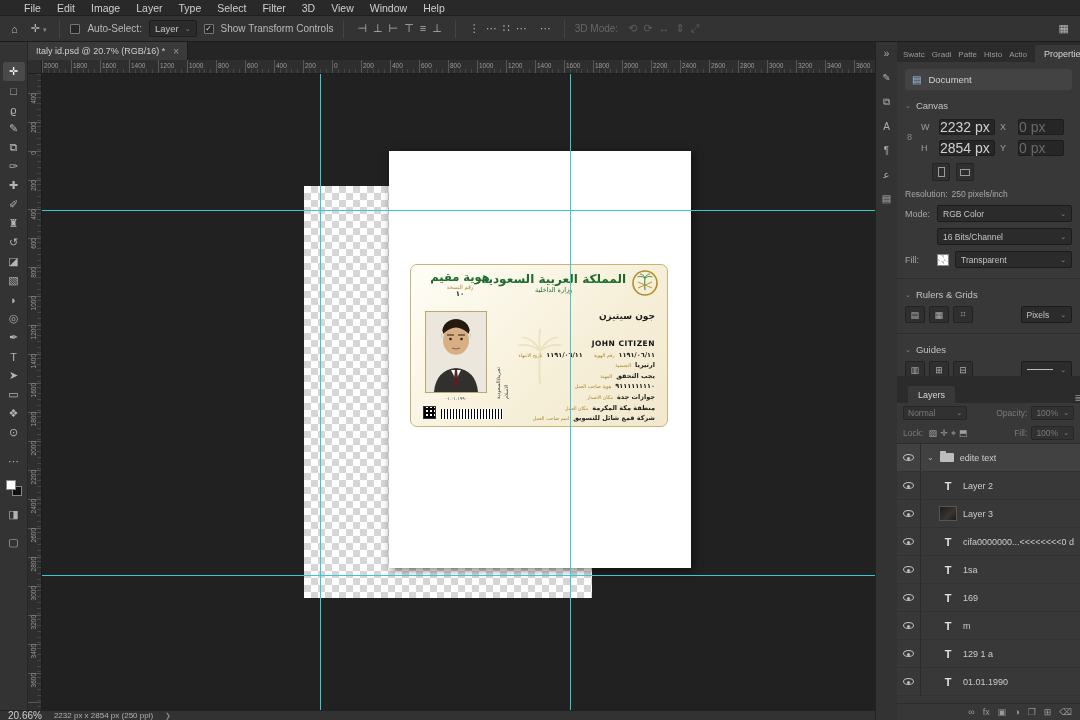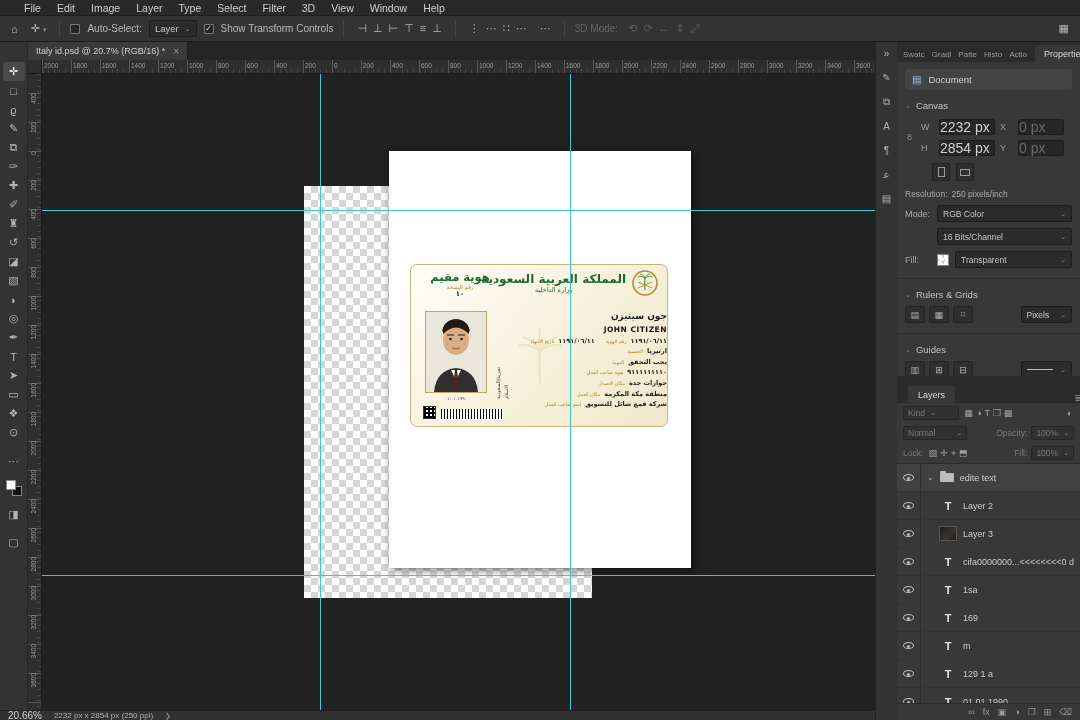--- a/index.html
+++ b/index.html
@@ -64,23 +64,23 @@
   .h-right{position:absolute;right:8px;top:4px;display:flex;flex-direction:row-reverse;align-items:center;gap:5px}
   .kingdom{color:#1e6b2f;font-size:12px;font-weight:bold;text-align:right}
   .ministry{color:#1e6b2f;font-size:6.5px;text-align:center}
   .photo{position:absolute;left:14px;top:46px;width:62px;height:82px;border:1px solid #b9a86f;background:#ece7dc}
   .photo-lines{position:absolute;left:10px;top:131px;width:70px;font-size:4.5px;color:#444;text-align:center;line-height:1.3}
   .qr{position:absolute;left:12px;top:141px;width:13px;height:13px;background-color:#fff;
     background-image:repeating-linear-gradient(0deg,#000 0 2px,transparent 2px 4px),repeating-linear-gradient(90deg,#000 0 2px,transparent 2px 4px);background-blend-mode:multiply;border:1px solid #333}
   .barcode{position:absolute;left:30px;top:144px;width:62px;height:10px;background:repeating-linear-gradient(90deg,#000 0 1px,#fff 1px 3px,#000 3px 4px,#fff 4px 6px)}
   .side-texts{position:absolute;left:84px;top:50px;height:84px;display:flex;gap:2px}
   .side-texts span{writing-mode:vertical-rl;transform:rotate(180deg);font-size:5px;color:#3a3a3a}
-  #card-fields{position:absolute;left:100px;right:0;top:46px}
+  #card-fields{position:absolute;left:100px;right:12px;top:46px}
   .cname-ar{font-size:9px;font-weight:bold;color:#1a1a1a;text-align:right;direction:rtl}
-  .cname-en{font-size:7.5px;font-weight:bold;color:#111;text-align:right;letter-spacing:.5px;margin-top:4px}
+  .cname-en{font-size:7.5px;font-weight:bold;color:#111;text-align:right;letter-spacing:.5px;margin-top:18px}
   .crow{direction:rtl;display:flex;align-items:baseline;gap:4px;margin-top:2.6px}
   .cval{font-size:6.5px;font-weight:bold;color:#222;white-space:nowrap}
   .clab{font-size:4.8px;color:#a98a2e;white-space:nowrap;margin-left:7px}
   .watermark{position:absolute;left:96px;top:58px;opacity:.8}
 
   
   #right-strip{left:875px;top:42px;width:22px;height:678px;background:#333333;border-left:1px solid #222;display:flex;flex-direction:column;align-items:center;gap:13px;padding-top:6px}
   .strip-icon{color:#b0b0b0;font-size:10px}
 
   
@@ -509,29 +509,20 @@
 
   </div>
 
   <div id="layers-tabstrip">
     <span class="layers-tab">Layers</span>
     <span class="panel-menu">≣</span>
   </div>
 
   <div id="layers-panel">
     <div class="lrow">
-      <span class="dim-drop kind-drop">
-        <span>Kind</span>
-          <span class="chev">⌄</span>
-      </span>
-      <span id="layers-filter-icons"><span class="mini-icon">▦</span><span class="mini-icon">◑</span><span class="mini-icon">T</span><span class="mini-icon">❐</span><span class="mini-icon">▩</span></span>
-      <span style="flex:1"></span>
-      <span class="mini-icon">◐</span>
-    </div>
-    <div class="lrow">
       <span class="dim-drop" style="width:64px;justify-content:space-between">
         <span>Normal</span>
           <span class="chev">⌄</span>
       </span>
       <span style="flex:1"></span>
       <span class="dim-text">Opacity:</span>
       <span class="dim-drop">
         <span>100%</span>
           <span class="chev">⌄</span>
       </span>

